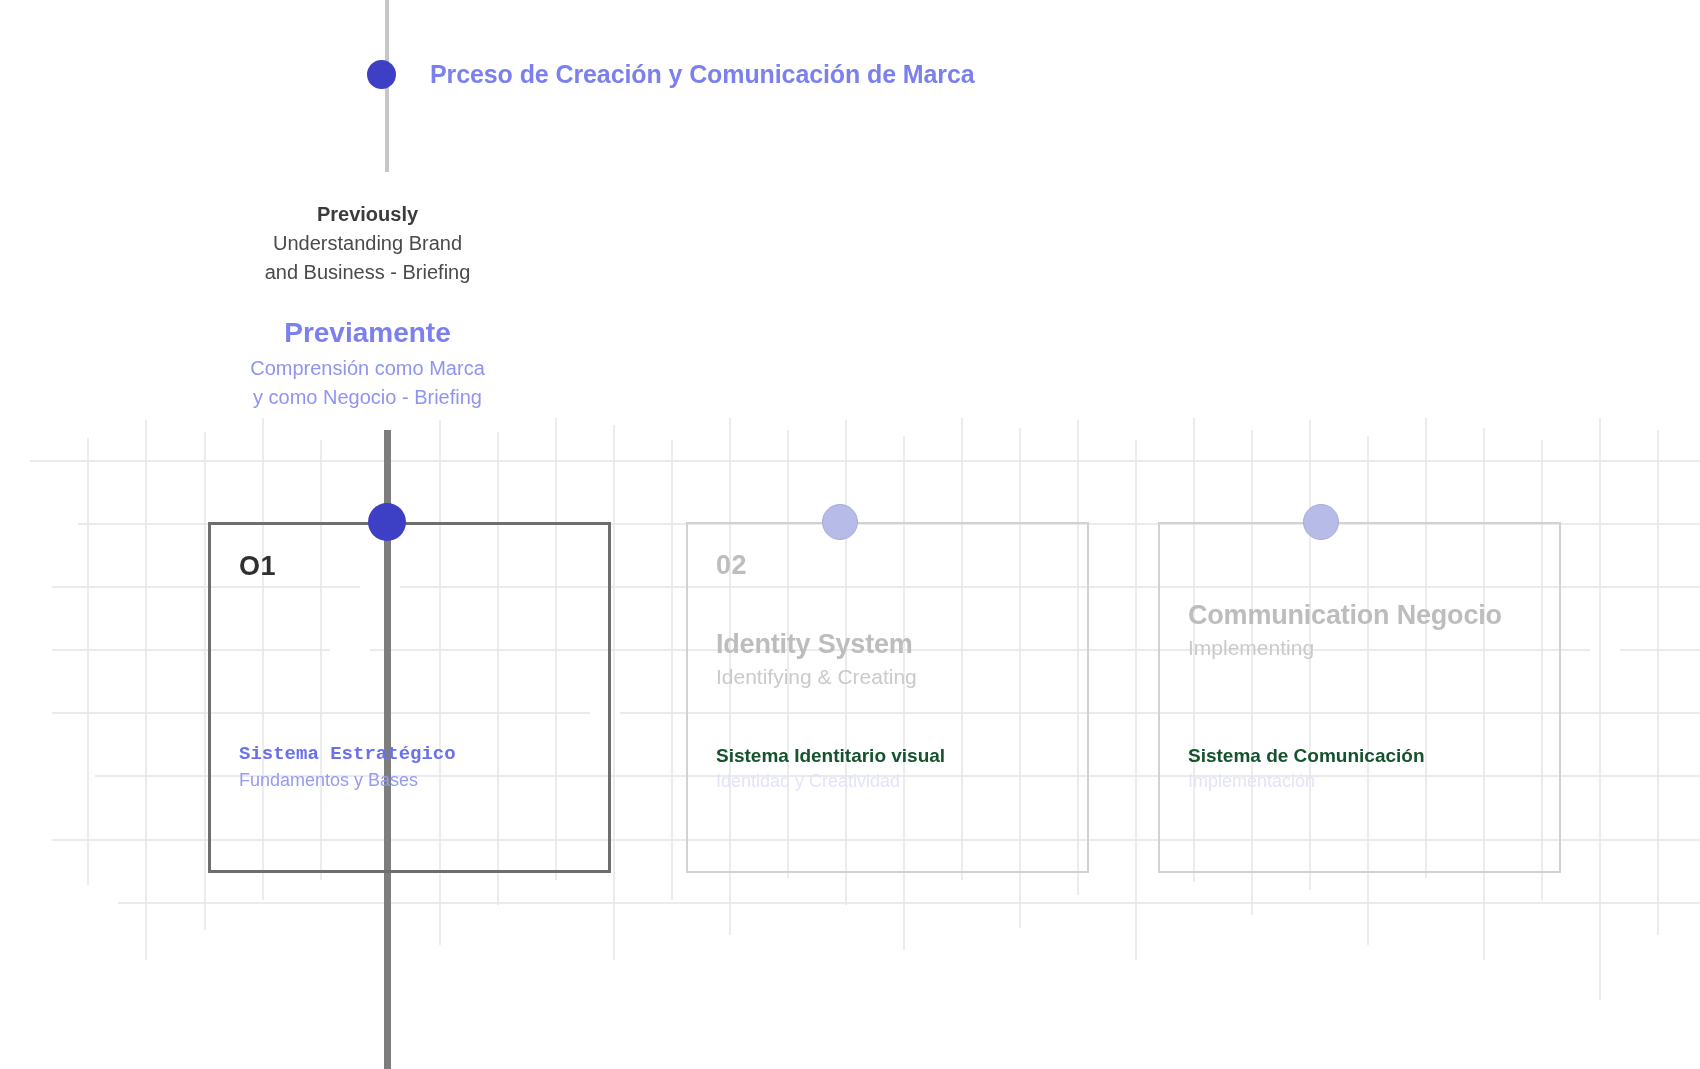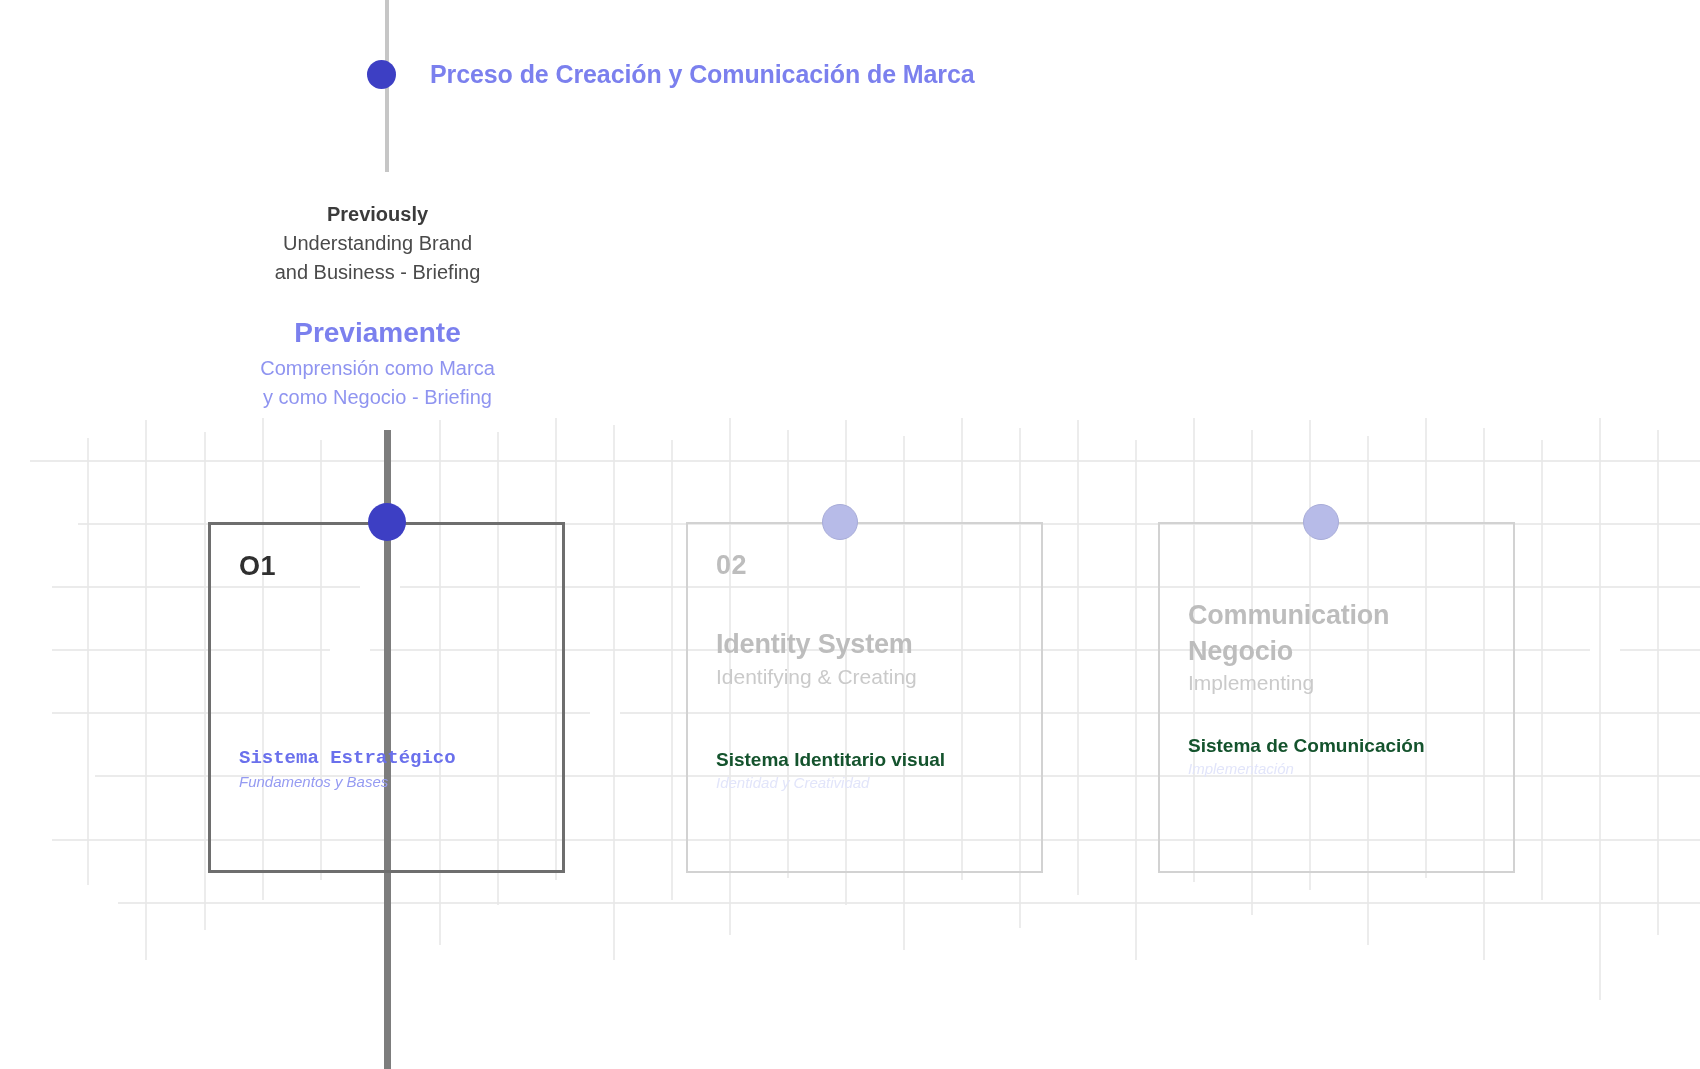--- a/index.html
+++ b/index.html
@@ -97,21 +97,21 @@
     font-size: 25px;
     font-weight: 700;
     color: #7b80ee;
     letter-spacing: -0.1px;
     margin-top: 12px;
   }
 
   
   #previously-block {
     position: absolute;
-    left: 205px;
+    left: 195px;
     top: 200px;
     width: 345px;
     text-align: center;
   }
   .prev-label-en {
     font-size: 20px;
     font-weight: 700;
     color: #3b3b3b;
     line-height: 1.45;
   }
@@ -133,21 +133,21 @@
     font-weight: 400;
     color: #8f94f0;
     line-height: 1.45;
   }
 
   
   .card {
     position: absolute;
     box-sizing: border-box;
     top: 522px;
-    width: 357px;
+    width: 403px;
     height: 351px;
     padding: 28px 26px 17px 28px;
   }
   .card-1 {
     left: 208px;
     border: 3px solid #6e6e6e;
   }
   .card-2 {
     left: 686px;
     border: 2px solid #d2d2d2;
@@ -173,44 +173,43 @@
     font-size: 21px;
     font-weight: 400;
     line-height: 1.3;
   }
   .card-title-es {
     font-size: 19px;
     font-weight: 700;
     line-height: 1.35;
   }
   .card-sub-es {
-    font-size: 15px;
+    font-size: 18px;
     font-weight: 400;
     line-height: 1.35;
-    font-style: italic;
   }
 
   
   .card-1 .card-num   { color: #2f2f2f; }
   .card-1 .card-title { color: #2f2f2f; }
   .card-1 .card-sub   { color: #4a4a4a; }
   .card-1 .card-title-es { color: #6a70ec; font-family: Liberation Mono, monospace; }
   .card-1 .card-sub-es   { color: #959bf2; }
 
   
   .card-2 .card-num, .card-3 .card-num     { color: #bdbdbd; }
   .card-2 .card-title, .card-3 .card-title { color: #bdbdbd; }
   .card-2 .card-sub, .card-3 .card-sub     { color: #cacaca; }
   .card-2 .card-title-es, .card-3 .card-title-es { color: #14532d; }
   .card-2 .card-sub-es, .card-3 .card-sub-es     { color: #e2e5fa; }
 
   .en-group { margin-top: 48px; }
   .card-3 .en-group { margin-top: 46px; }
   .es-group { position: absolute; left: 28px; bottom: 78px; }
-  .card-3 .es-group { bottom: 92px; }
+  .card-3 .es-group { bottom: 78px; }
 </style>
 </head>
 <body>
 
 <svg id="grid-layer" viewBox="0 0 1700 1069" xmlns="http://www.w3.org/2000/svg">
   <g stroke="#e4e4e4" stroke-width="1.6" fill="none">
 
     <line x1="30" y1="461" x2="1700" y2="461"></line>
     <line x1="78" y1="524" x2="1700" y2="524"></line>
     <line x1="52" y1="587" x2="360" y2="587"></line>

